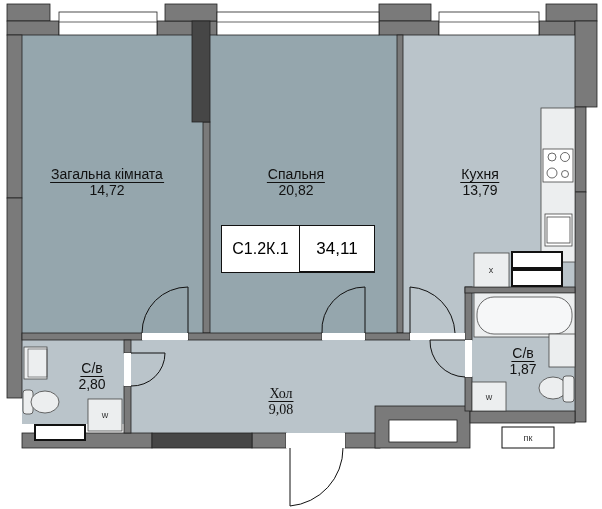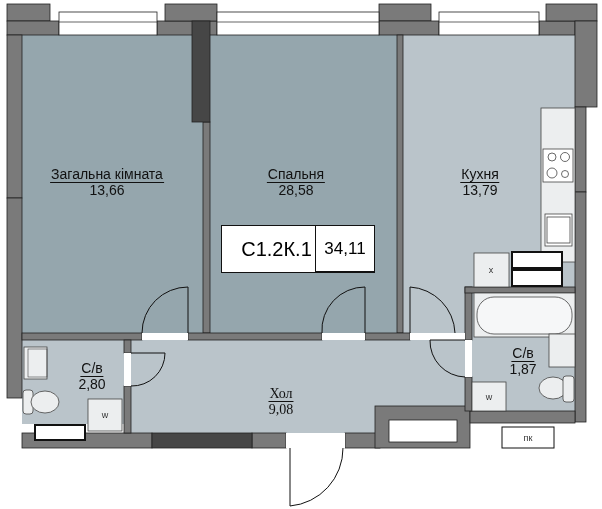--- a/index.html
+++ b/index.html
@@ -2,21 +2,21 @@
 <html><head>
 <meta charset="utf-8">
 <style>
   html, body { margin: 0; padding: 0; background: #ffffff; }
   body { width: 602px; height: 509px; position: relative; overflow: hidden; font-family: "Liberation Sans", sans-serif; }
   #plan { position: absolute; left: 0; top: 0; width: 602px; height: 509px; }
   .label { position: absolute; text-align: center; color: #111; font-size: 14px; line-height: 15px; transform: translateX(-50%); white-space: nowrap; }
   .label .name { display: inline-block; border-bottom: 1px solid #111; padding: 0 1px 0 1px; }
   .label .area { display: block; }
   .unit-box { position: absolute; left: 221px; top: 225px; width: 154px; height: 48px; background: #fff; border: 1px solid #111; box-sizing: border-box; display: flex; }
-  .unit-box .code { width: 77px; border-right: 1px solid #111; display: flex; align-items: center; justify-content: center; font-size: 20px; padding-left: 16px; }
+  .unit-box .code { width: 77px; border-right: 1px solid #111; display: flex; align-items: center; justify-content: center; font-size: 16px; }
   .unit-box .nums { flex: 1; display: flex; flex-direction: row; }
   .unit-box .nums div { flex: 1; display: flex; align-items: center; justify-content: center; font-size: 17px; }
   .unit-box .nums div:first-child { border-bottom: 1px solid #111; }
   .tag { position: absolute; font-size: 9px; color: #333; transform: translate(-50%, -50%); }
 </style>
 </head>
 <body>
 
 <svg id="plan" viewBox="0 0 602 509" xmlns="http://www.w3.org/2000/svg">
 
@@ -126,25 +126,25 @@
   <g fill="#eceeef" stroke="#444" stroke-width="0.8">
     <ellipse cx="553" cy="388" rx="14" ry="11"></ellipse>
     <rect x="563" y="376" width="11" height="26" rx="3"></rect>
   </g>
   <rect x="472" y="382" width="34" height="29" fill="#eceeef" stroke="#444" stroke-width="0.8"></rect>
   <rect x="502" y="427" width="52" height="21" fill="#ffffff" stroke="#111" stroke-width="1"></rect>
 </svg>
 
 <div class="label" style="left:107px; top:167px;">
   <span class="name">Загальна кімната</span>
-  <span class="area">13,66</span>
+  <span class="area">14,72</span>
 </div>
 <div class="label" style="left:296px; top:167px;">
   <span class="name">Спальня</span>
-  <span class="area">28,58</span>
+  <span class="area">20,82</span>
 </div>
 <div class="label" style="left:480px; top:167px;">
   <span class="name">Кухня</span>
   <span class="area">13,79</span>
 </div>
 <div class="label" style="left:92px; top:361px;">
   <span class="name">С/в</span>
   <span class="area">2,80</span>
 </div>
 <div class="label" style="left:281px; top:386px;font-family:Liberation Serif, serif;">

